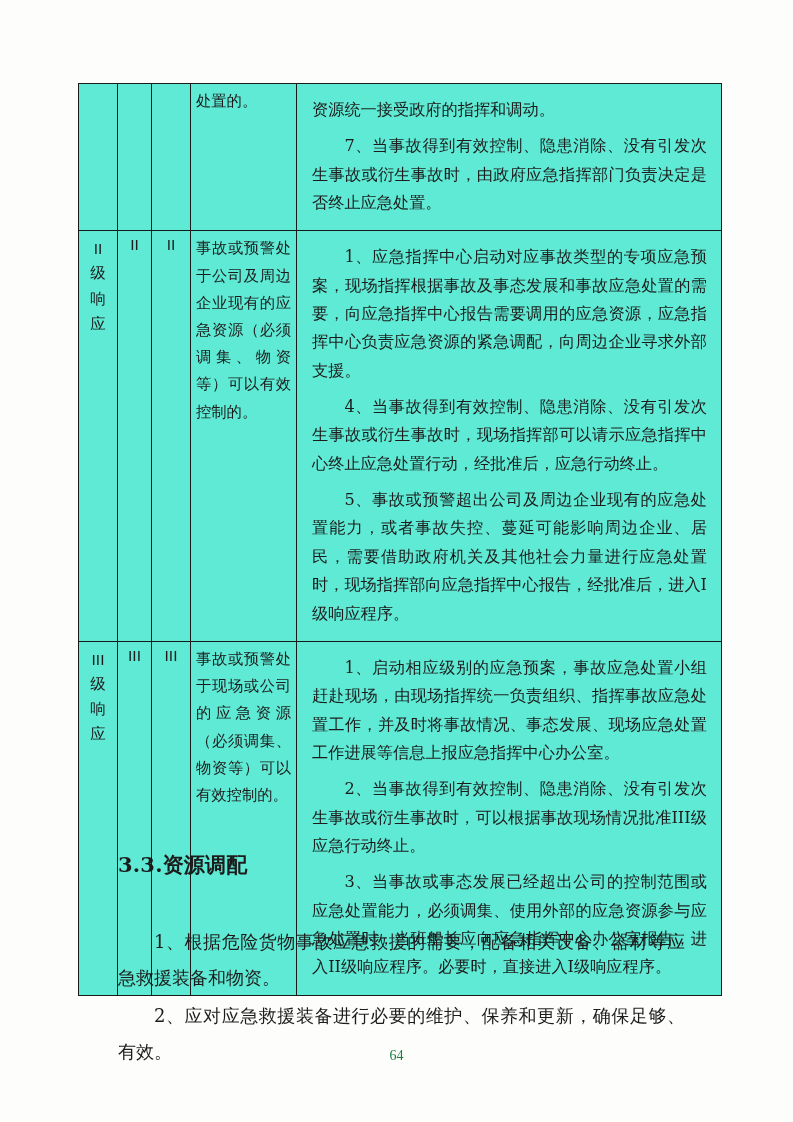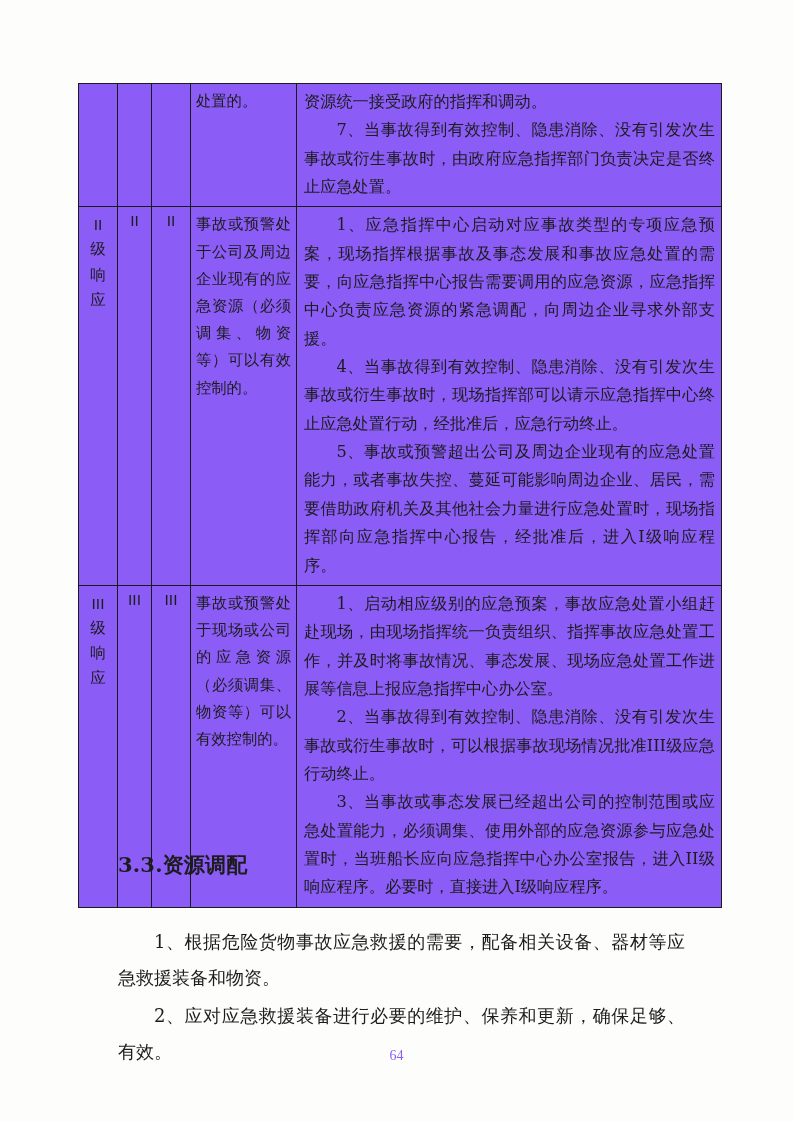--- a/index.html
+++ b/index.html
@@ -24,21 +24,21 @@
     left: 78px;
     top: 83px;
     width: 638px;
     border-collapse: collapse;
     table-layout: fixed;
   }
   .resp-table td {
     border: 1px solid #1a1a1a;
     vertical-align: top;
     padding: 0;
-    background: #8b5cf6;
+    background: #5eead4;
   }
 
   .c1 { width: 38px; }
   .c2 { width: 33px; }
   .c3 { width: 38px; }
   .c4 { width: 105px; }
   .c5 { width: 424px; }
 
   
   .lvl-stack {
@@ -73,21 +73,21 @@
   
   .wide-cell {
     font-size: 16.2px;
     line-height: 1.75;
     padding: 4px 6px 5px 7px;
     text-align: justify;
     text-justify: inter-character;
     word-break: break-all;
   }
   .wide-cell p {
-    margin: 0;
+    margin: 8px;
     text-indent: 0;
   }
   .wide-cell p.ind { text-indent: 2em; }
 
   
   .section-head {
     position: absolute;
     left: 118px;
     top: 851px;
     font-size: 21px;
@@ -112,21 +112,21 @@
   }
 
   .page-number {
     position: absolute;
     left: 0;
     top: 1048px;
     width: 793px;
     text-align: center;
     font-size: 14px;
     font-family: "Liberation Serif", "DejaVu Serif", serif;
-    color: #8b5cf6;
+    color: #15803d;
   }
 </style>
 </head>
 <body>
 
 <div class="page">
 
   <table class="resp-table">
     <tbody>
 

